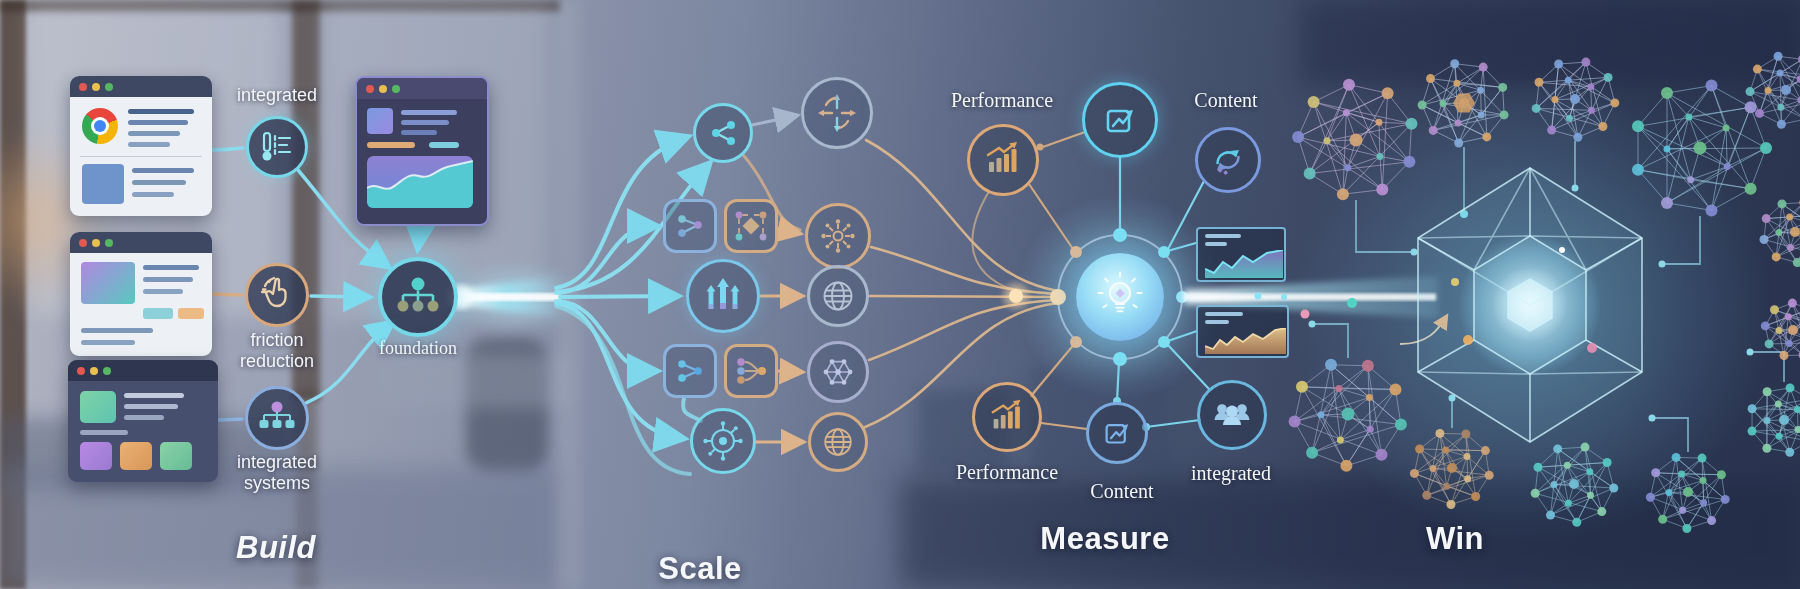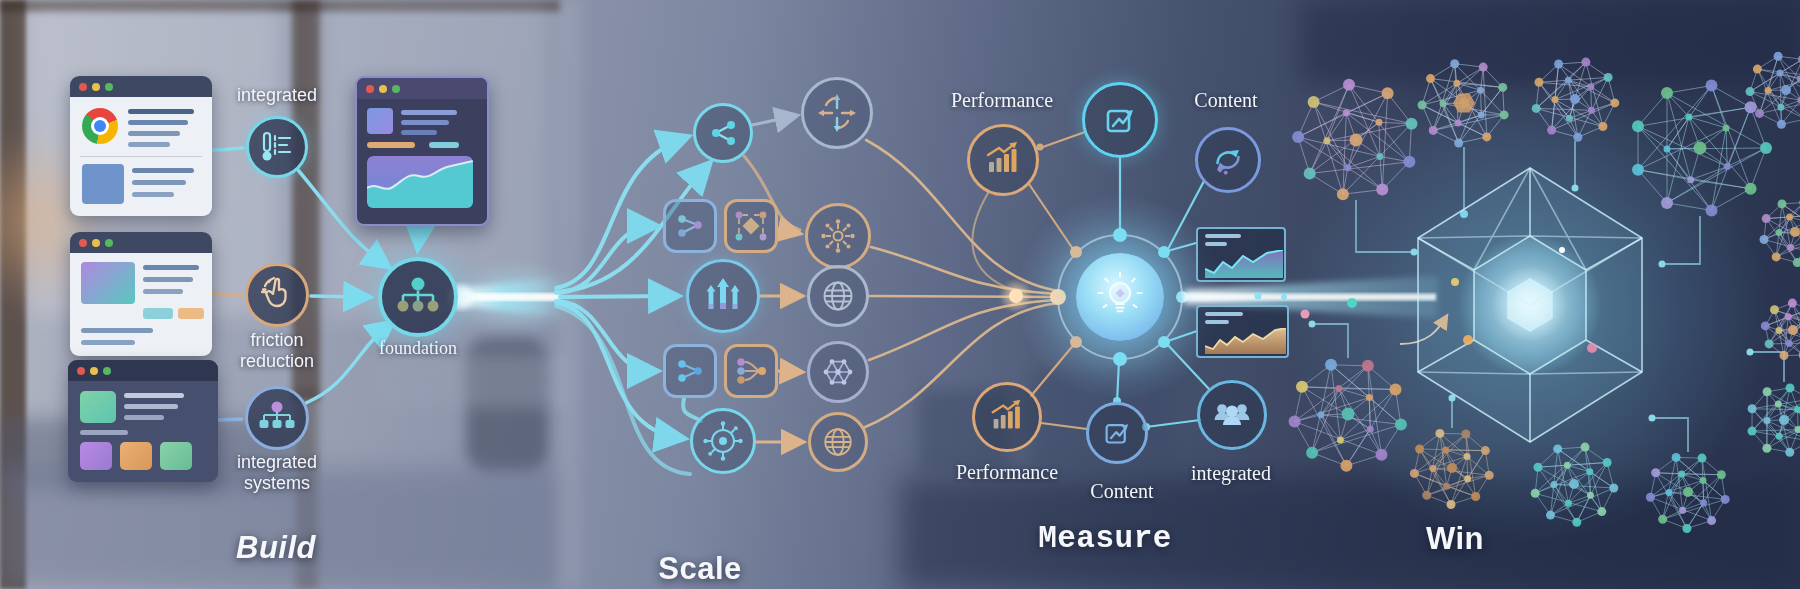--- a/index.html
+++ b/index.html
@@ -1465,16 +1465,16 @@
 systems</div>
   <div class="lbl" style="left:418px;top:338px;font-family:Liberation Serif, serif;">foundation</div>
   <div class="lbl big" style="left:1002px;top:89px;">Performance</div>
   <div class="lbl big" style="left:1226px;top:89px;">Content</div>
   <div class="lbl big" style="left:1007px;top:461px;">Performance</div>
   <div class="lbl big" style="left:1122px;top:480px;">Content</div>
   <div class="lbl big" style="left:1231px;top:462px;">integrated</div>
 
   <div class="ttl" style="left:276px;top:530px;font-style:italic;">Build</div>
   <div class="ttl" style="left:700px;top:551px;">Scale</div>
-  <div class="ttl" style="left:1105px;top:521px;font-family:Liberation Mono, monospace;">Measure</div>
+  <div class="ttl" style="left:1105px;top:521px;">Measure</div>
   <div class="ttl" style="left:1455px;top:521px;">Win</div>
 
 </div>
 
 </body></html>

